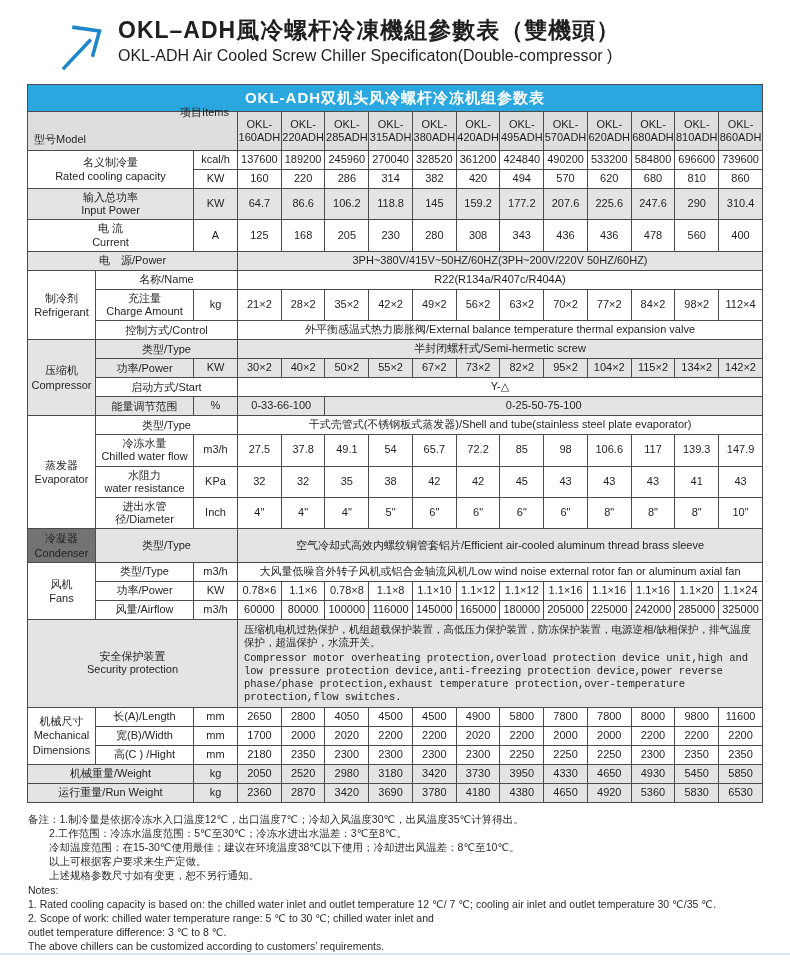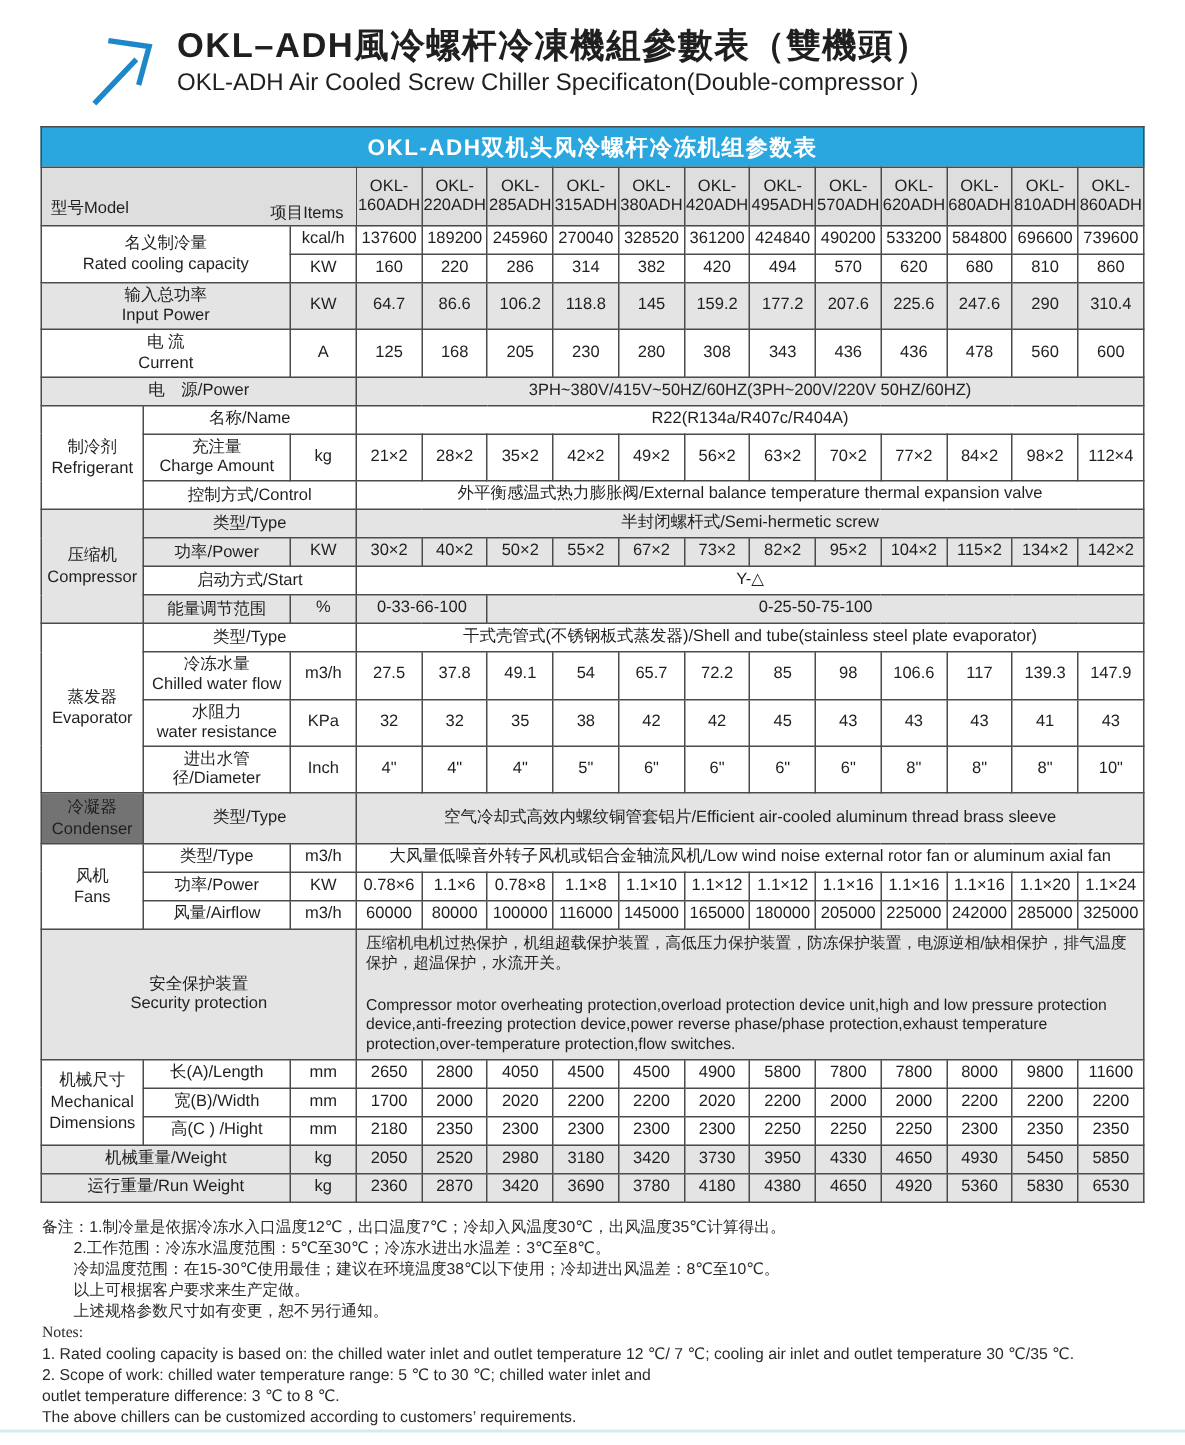--- a/index.html
+++ b/index.html
@@ -16,34 +16,34 @@
     font-size:15px;font-weight:bold;text-align:center;padding:4px 0 3px 0;letter-spacing:1px;}
   table{border-collapse:collapse;table-layout:fixed;width:736px;}
   col.c-group{width:68px}col.c-sub{width:98px}col.c-unit{width:44px}
   td,th{border:1px solid #4b4b4b;font-size:11px;text-align:center;vertical-align:middle;
     padding:2px 1px;line-height:1.25;font-weight:normal;}
   tr.head th{background:#dedede;height:34px;padding:2px 0;}
   th.model div{line-height:1.2;}
   th.corner{position:relative;background:
     linear-gradient(to bottom right,transparent calc(50% - 0.7px),#6a6a6a calc(50% - 0.7px),#6a6a6a calc(50% + 0.7px),transparent calc(50% + 0.7px)),#dedede;}
   .c-model{position:absolute;left:6px;bottom:3px;font-size:11px;}
-  .c-items{position:absolute;right:8px;bottom:0;font-size:11px;}
+  .c-items{position:absolute;right:8px;bottom:30px;font-size:11px;}
   tr{height:19px;}
   tr.shade td{background:#e4e4e4;}
   td.group{background:#fff;line-height:1.3;}
   td.group.gshade{background:#737373;}
   td.lbl div{line-height:1.2;}
   td.val.left{text-align:left;padding:3px 6px;}
   .sec-zh,.sec-en{font-size:10.5px;line-height:1.22;text-align:left;}
-  .sec-en{margin-top:16px;}
+  .sec-en{margin-top:4px;font-family:Liberation Mono, monospace;}
   
   .notes{margin:9px 27px 0 28px;font-size:10.5px;line-height:14px;color:#2a2a2a;}
   .notes ul{list-style:none;margin:0;padding:0;}
   .note-zh li.ind{padding-left:21px;}
-  .notes-heading{margin-top:1px;font-family:Liberation Serif, serif;}
+  .notes-heading{margin-top:1px;}
   .bottom-rule{position:absolute;left:0;top:953px;width:790px;height:2px;background:#d7e9f4;}
 </style>
 </head>
 <body>
 
 <div class="page-header">
   <div class="arrow-wrap">
     <svg viewBox="0 0 72 72" width="56" height="58">
       <path d="M14 67 L50 29" stroke="#1e87c9" stroke-width="4.6" fill="none"></path>
       <path d="M26 13 L61 18 L52 51" stroke="#1e87c9" stroke-width="4.6" fill="none" stroke-linejoin="miter"></path>
@@ -195,21 +195,21 @@
           <td class="val">168</td>
           <td class="val">205</td>
           <td class="val">230</td>
           <td class="val">280</td>
           <td class="val">308</td>
           <td class="val">343</td>
           <td class="val">436</td>
           <td class="val">436</td>
           <td class="val">478</td>
           <td class="val">560</td>
-          <td class="val">600</td>
+          <td class="val">400</td>
         </tr>
         <tr class="shade">
           <td class="lbl" colspan="3">
             <div>电　源/Power</div>
           </td>
           <td class="val" colspan="12">3PH~380V/415V~50HZ/60HZ(3PH~200V/220V  50HZ/60HZ)</td>
         </tr>
         <tr>
           <td class="group" rowspan="3">
             <div>制冷剂</div>

